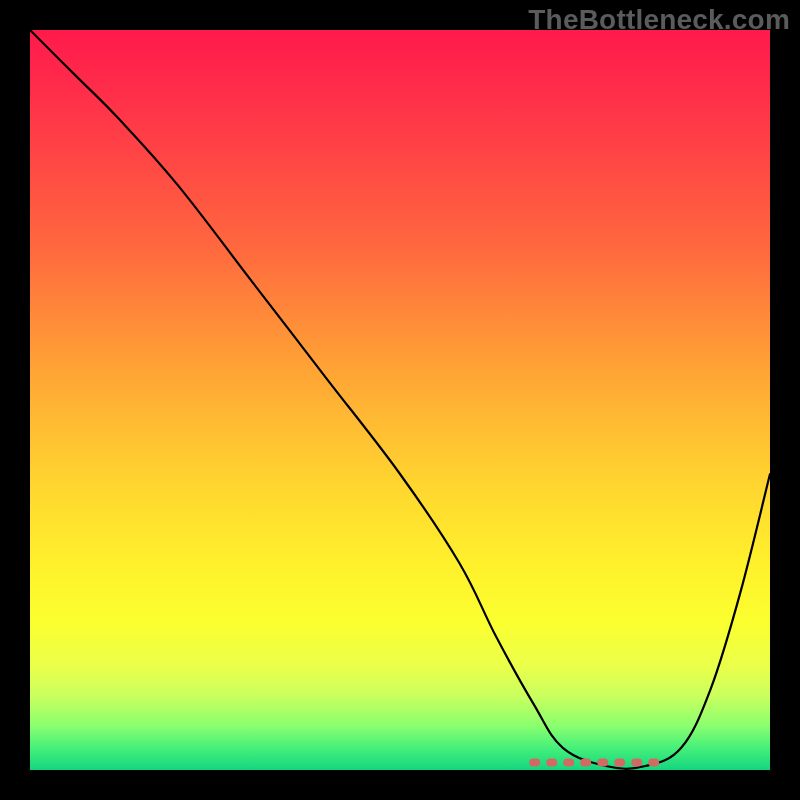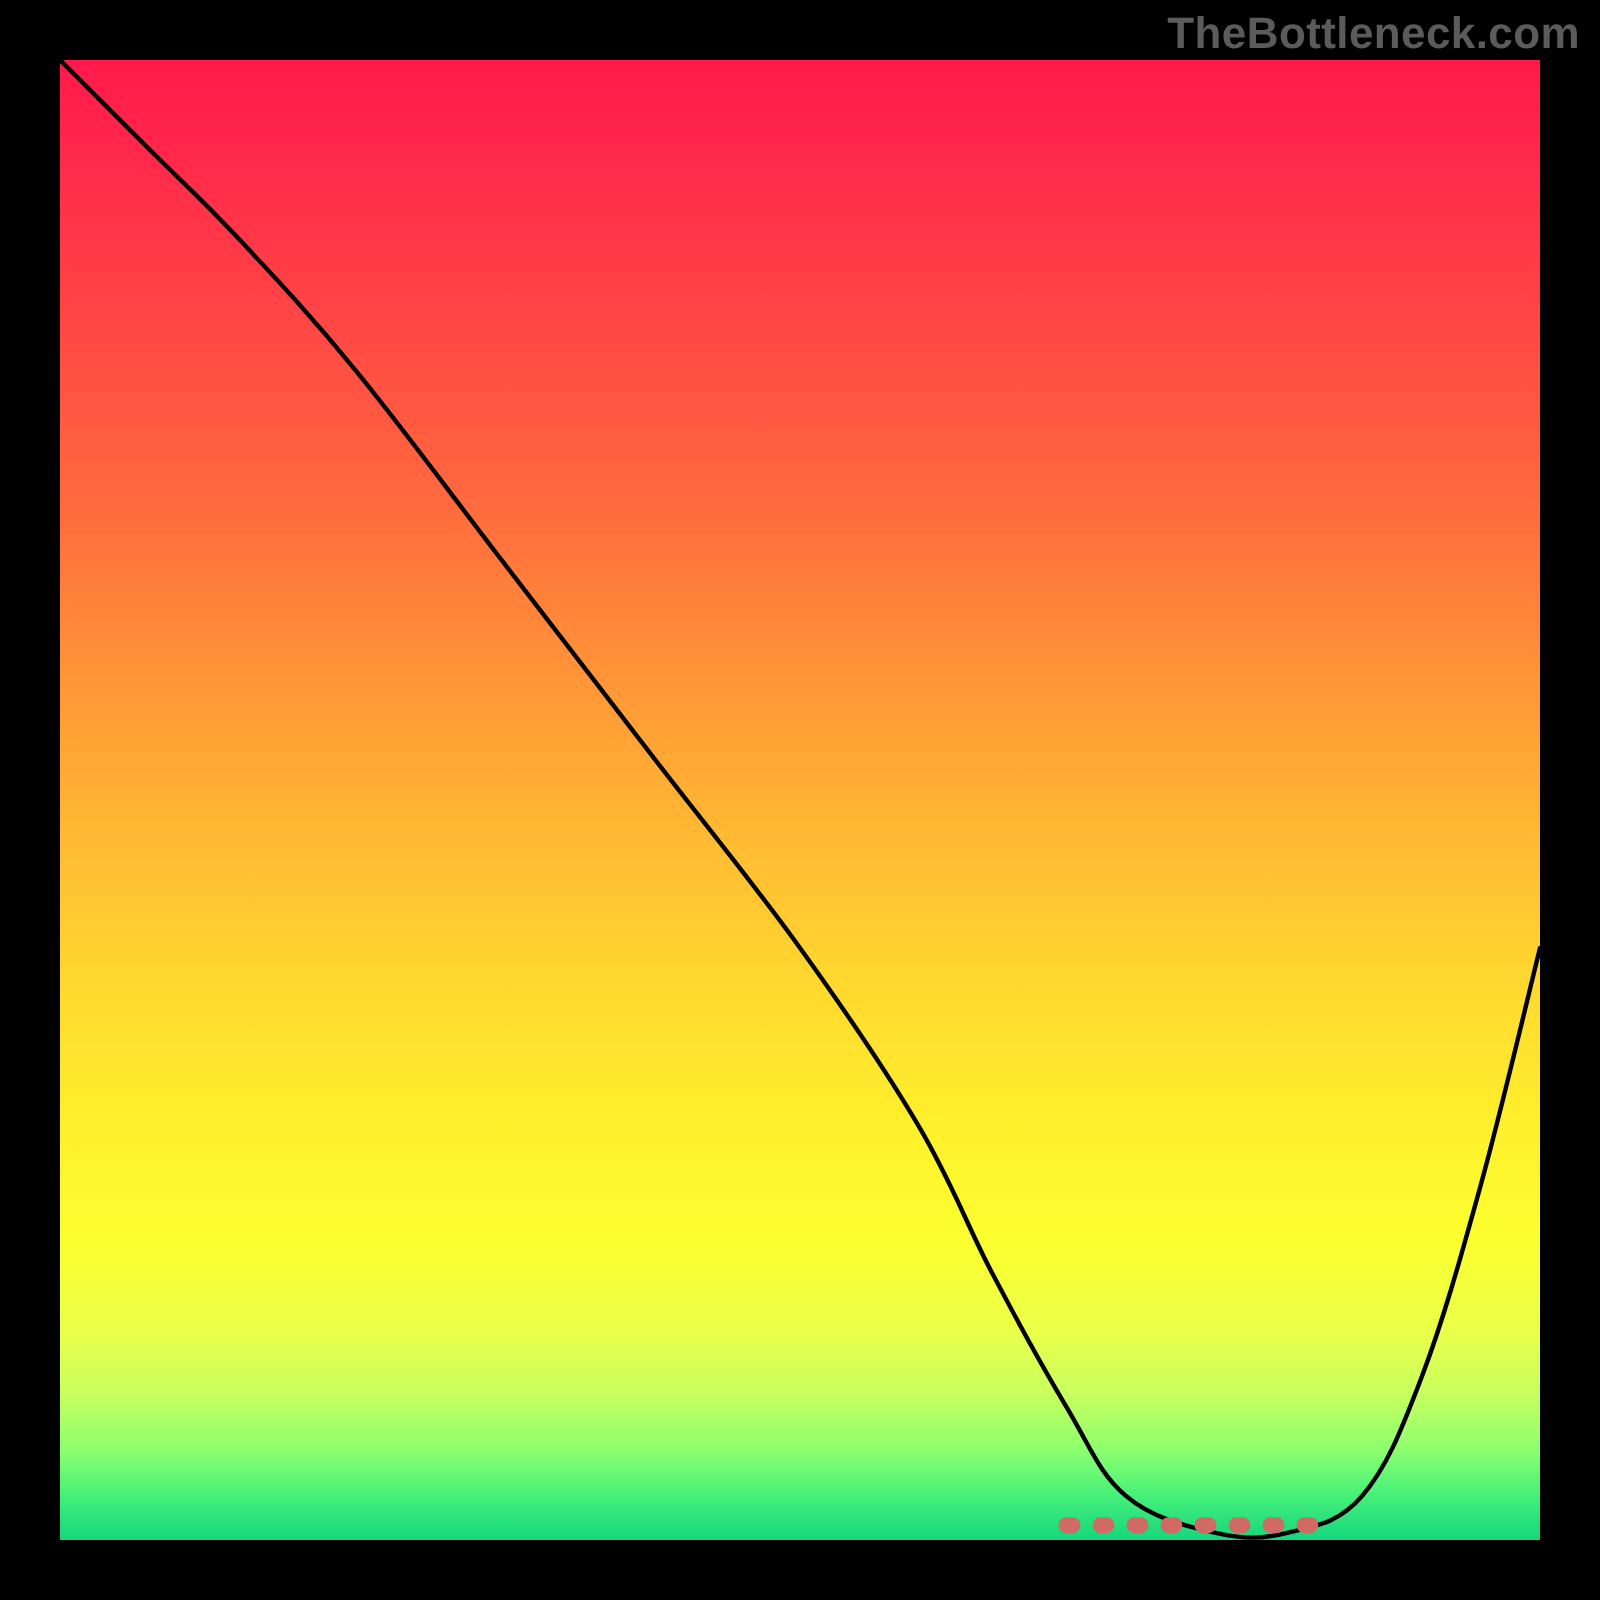--- a/index.html
+++ b/index.html
@@ -15,21 +15,21 @@
     position: relative;
     width: 800px;
     height: 800px;
     background: #000;
   }
   .watermark {
     position: absolute;
     top: 4px;
     right: 10px;
     color: #5b5b5b;
-    font-size: 22px;
+    font-size: 28px;
     font-weight: 600;
     letter-spacing: 0.2px;
     z-index: 10;
   }
   .plot-area {
     position: absolute;
     left: 30px;
     top: 30px;
     width: 740px;
     height: 740px;

